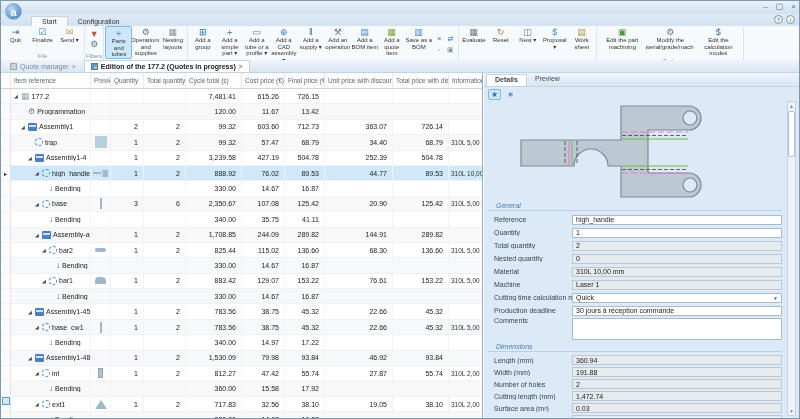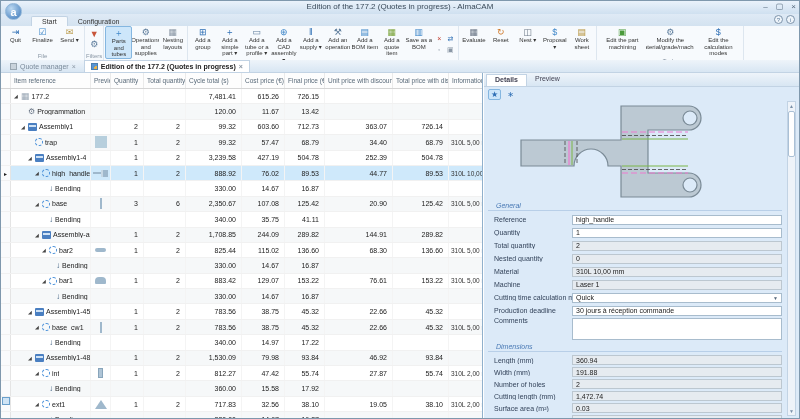--- a/index.html
+++ b/index.html
@@ -105,21 +105,20 @@
   .fval .dd{position:absolute;right:1px;top:0;bottom:0;width:9px;display:flex;align-items:center;justify-content:center;
      font-size:5px;color:#55687c;}
   .frow.tall .fval{height:auto;margin:1px 0;}
 </style>
 </head>
 <body>
 
 <div id="app">
 
   <div class="titlebar">
-    <div class="title">Edition of the 177.2 (Quotes in progress) - AlmaCAM</div>
     <div class="winbtns">
       <span>–</span>
       <span>▢</span>
       <span>×</span>
     </div>
   </div>
   <div class="logo">a</div>
 
   <div class="tabrow">
     <div class="rtab active">Start</div>

